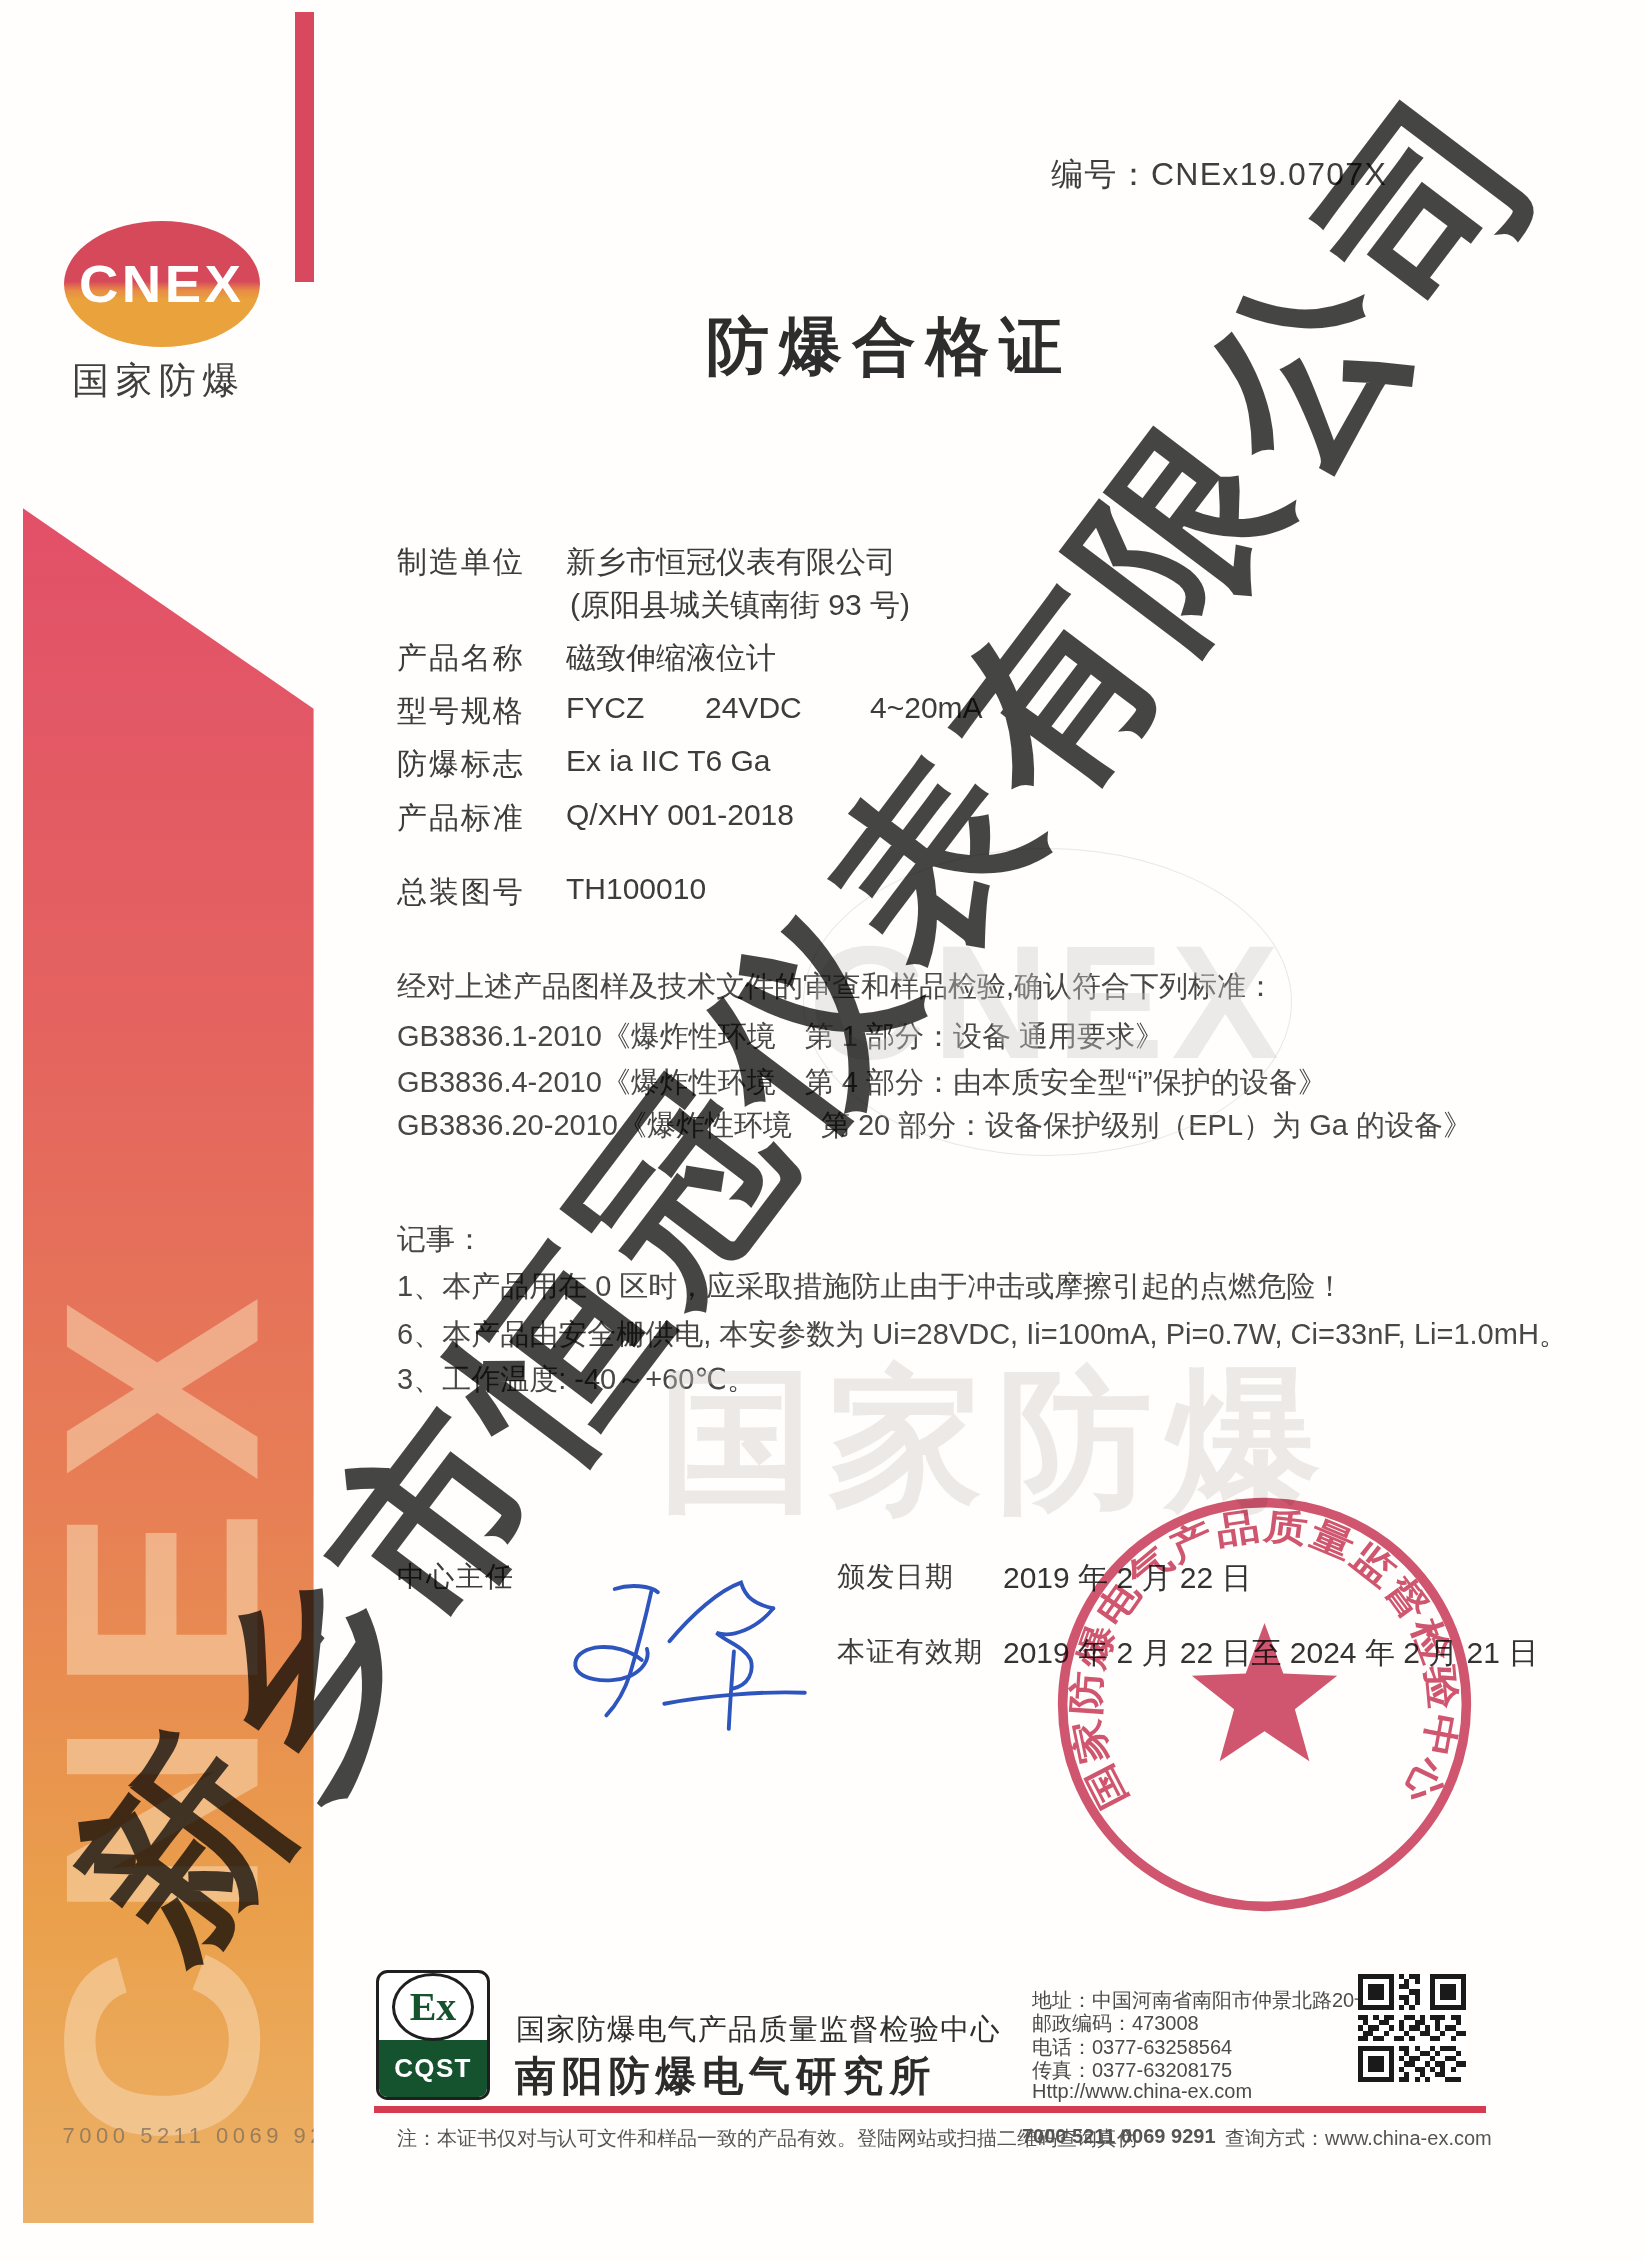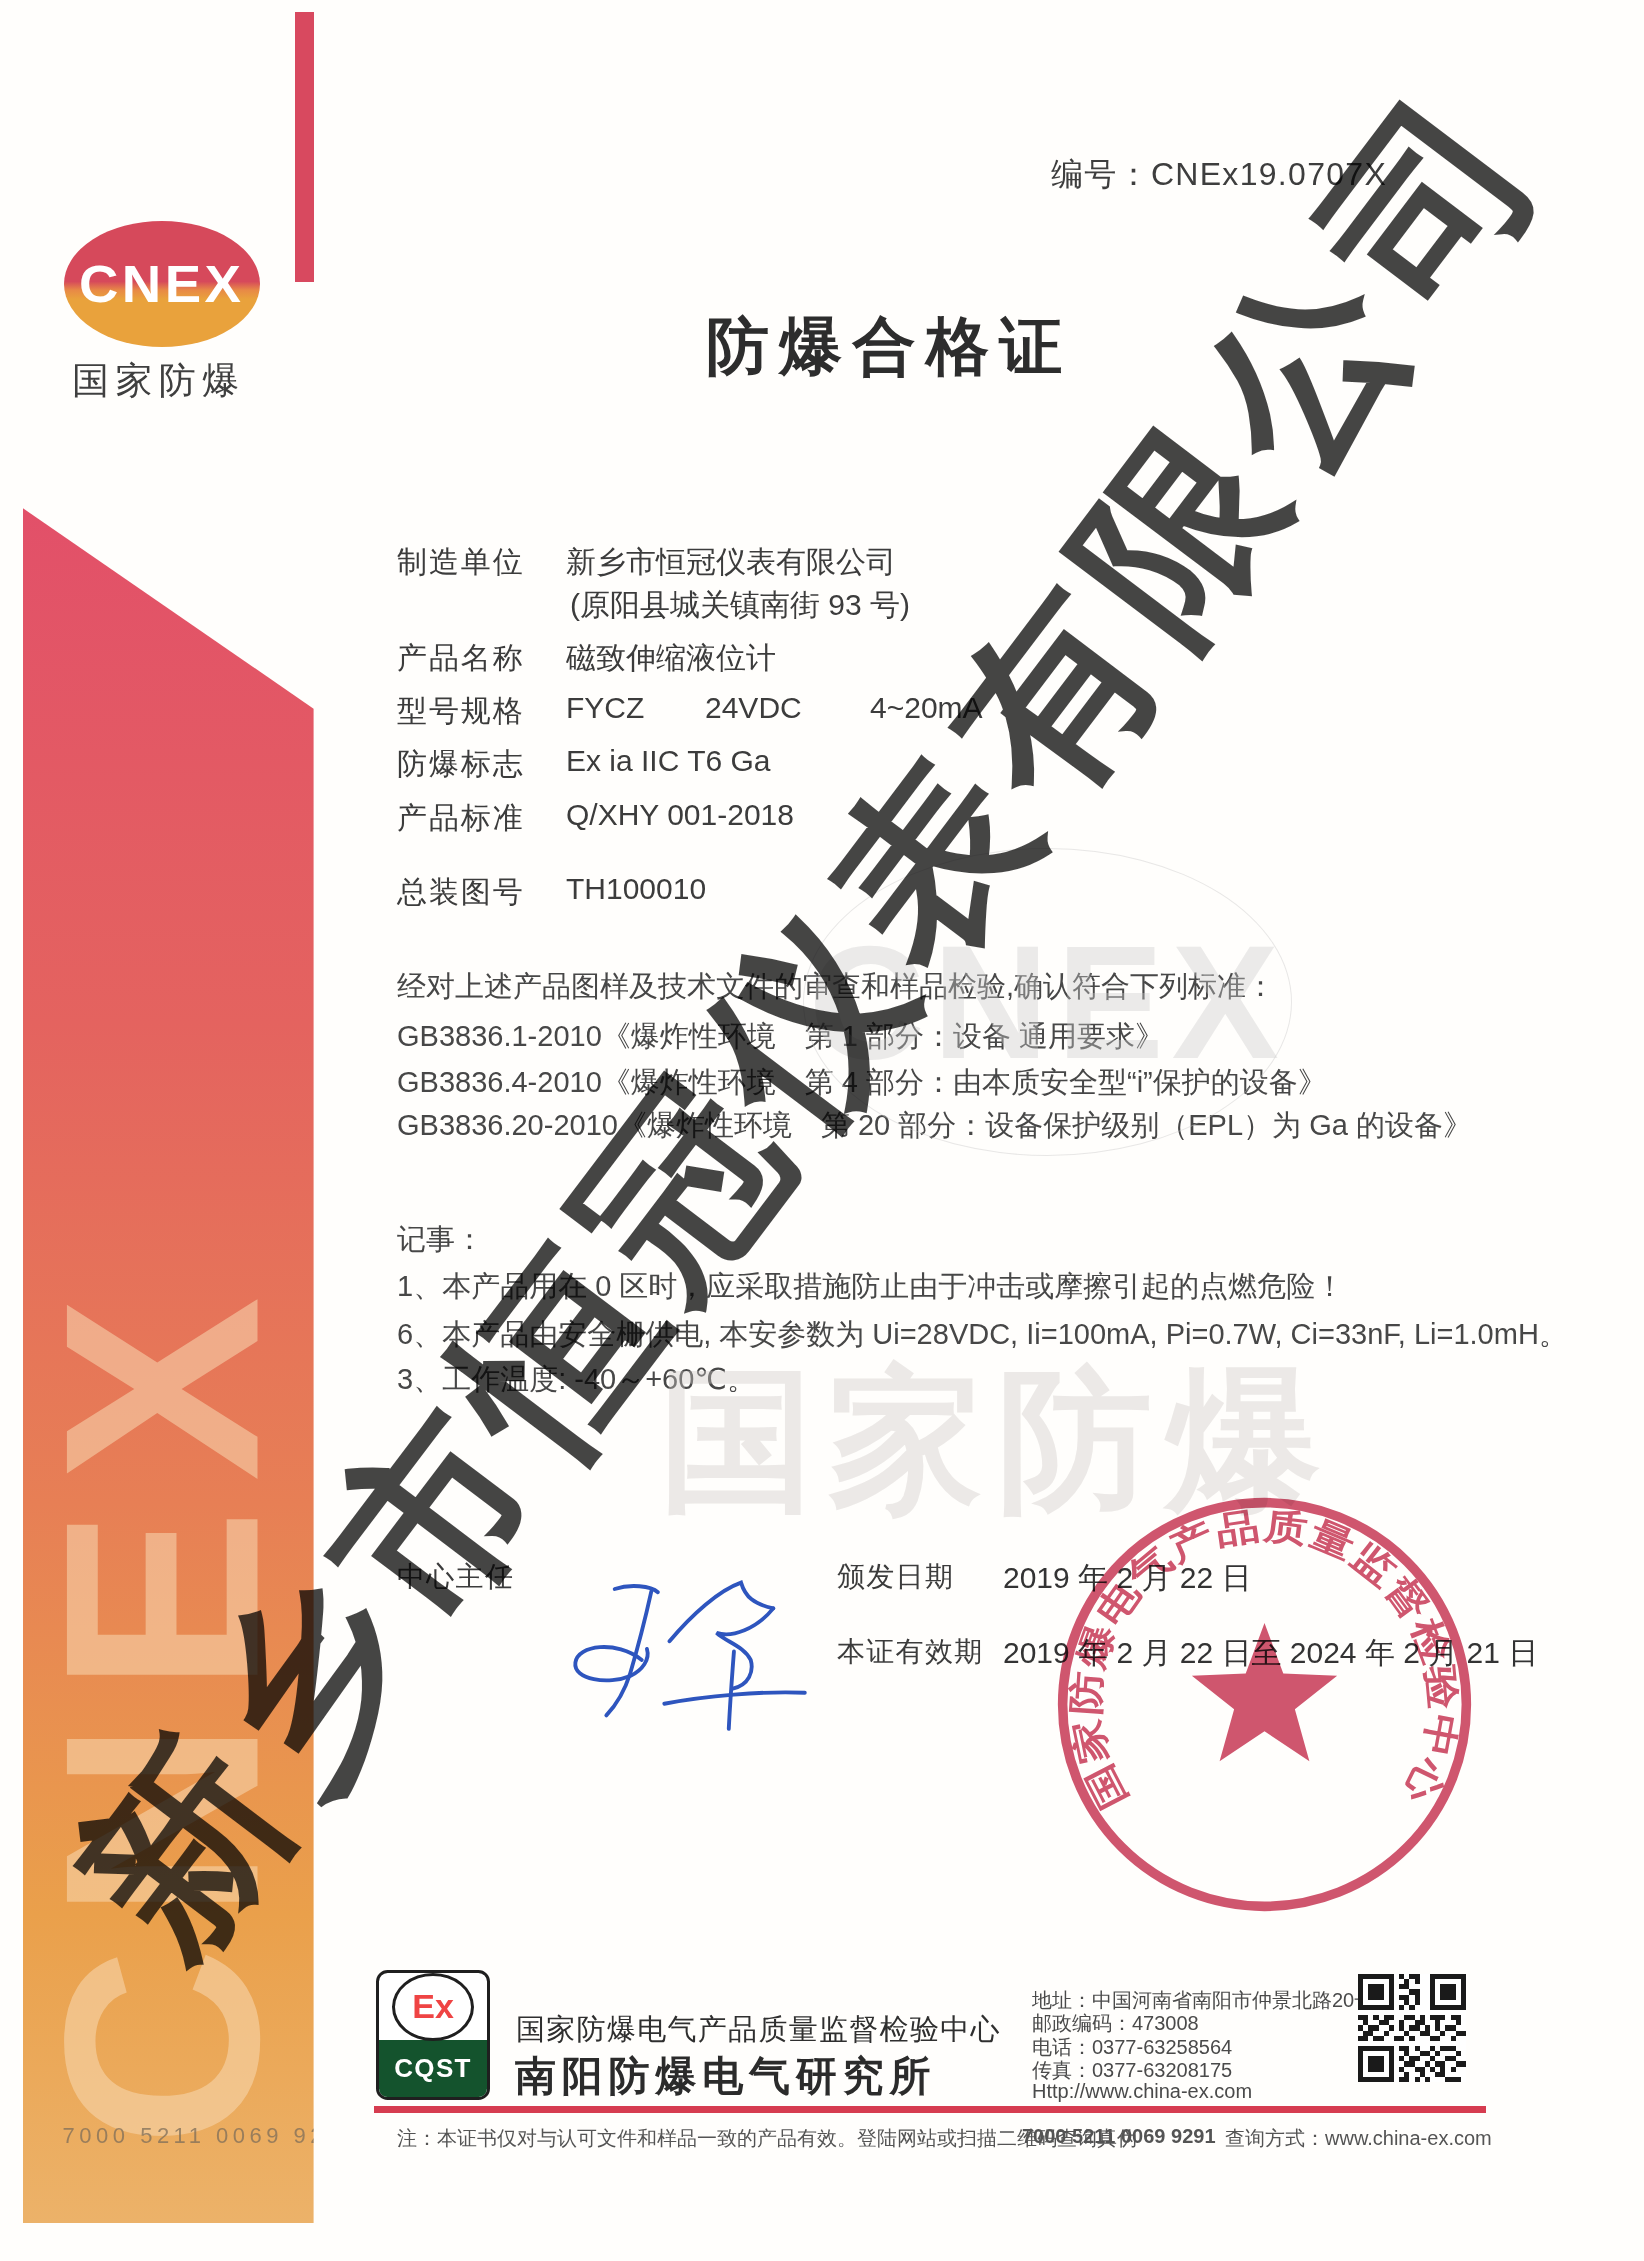--- a/index.html
+++ b/index.html
@@ -55,21 +55,21 @@
   .company-watermark{left:-308px;top:934px;width:2192px;height:232px;line-height:232px;
      text-align:center;font-size:193px;font-weight:600;letter-spacing:13px;
      color:rgba(28,28,28,.82);transform:rotate(-52.9deg);transform-origin:center;
      z-index:6;mix-blend-mode:multiply;pointer-events:none;}
 
   
   .ex-box{left:376px;top:1970px;width:108px;height:124px;border:3.9px solid #1f1f1f;border-radius:11.6px;
      background:#fff;overflow:hidden;}
   .ex-top{height:67px;display:flex;align-items:center;justify-content:center;}
   .ex-circle{width:76px;height:62px;border:3.2px solid #1f1f1f;border-radius:50%;
-     display:flex;align-items:center;justify-content:center;font-size:34px;font-weight:700;color:#ef4444;}
+     display:flex;align-items:center;justify-content:center;font-size:40px;font-weight:700;color:#14532d;font-family:Liberation Serif, serif;}
   .ex-bottom{height:57px;background:#14532d;display:flex;align-items:center;justify-content:center;
      font-size:26px;font-weight:700;color:#fff;letter-spacing:1.3px;}
   .center-name{left:516px;top:2010px;font-size:29px;color:#2f2f2f;letter-spacing:1.3px;}
   .institute-name{left:515px;top:2049px;font-size:41px;font-weight:600;color:#2b2b2b;letter-spacing:5.8px;}
   .addr{font-size:20px;color:#4a4a4a;}
   .qr{left:1358px;top:1974px;width:108px;height:108px;}
   .red-line{left:374px;top:2106px;width:1112px;height:7px;background:#d63c50;}
   .foot-note{font-size:20px;color:#545454;}
 </style>
 </head>

